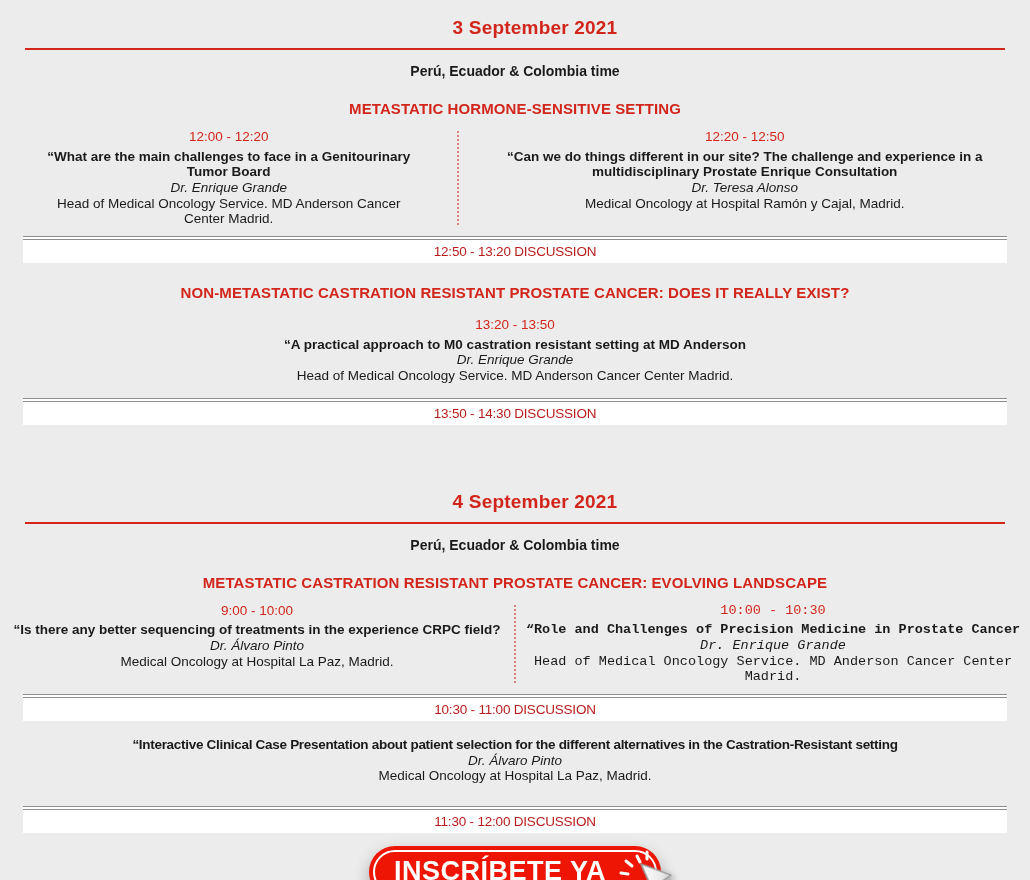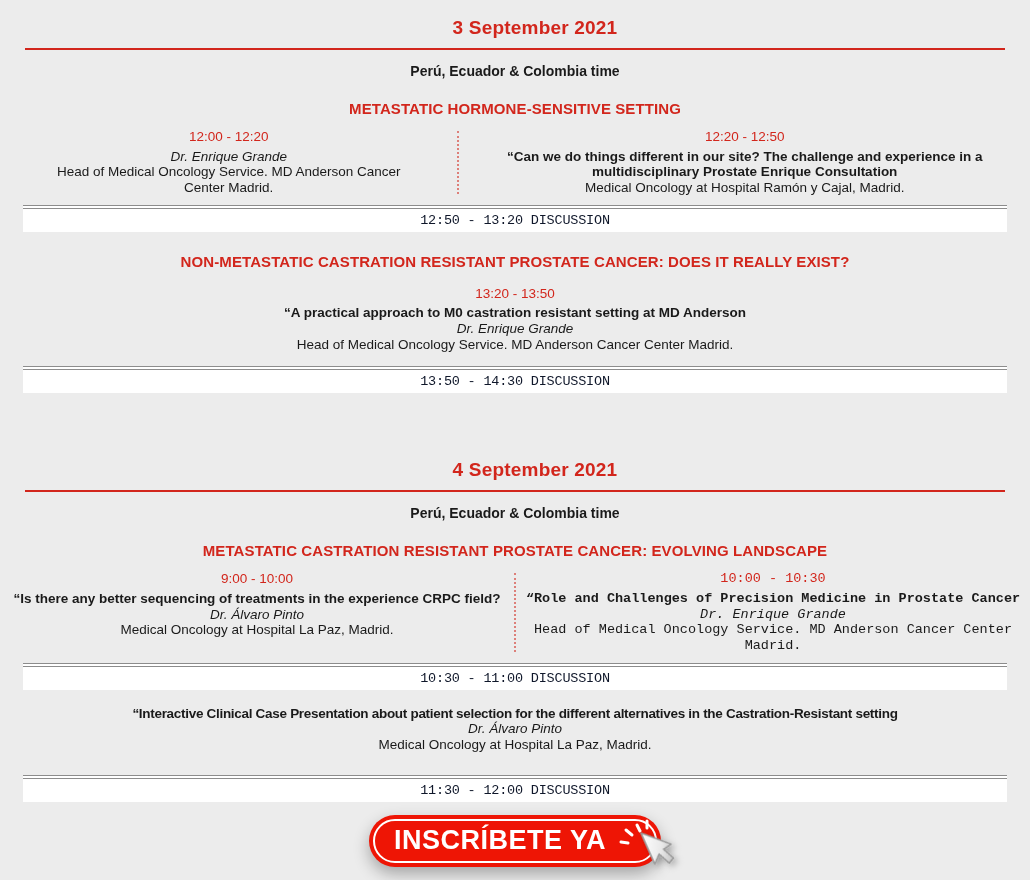--- a/index.html
+++ b/index.html
@@ -53,21 +53,21 @@
   .mw350{max-width:352px;margin:0 auto;}
   .single-session{text-align:center;font-size:13.5px;line-height:1.16;margin-top:16px;}
   .condensed{letter-spacing:-0.3px;}
 
   .discussion-bar{
     background:#ffffff;
     border-top:4px double var(--bar-gray);
     margin:9px 23px 0 23px;
     height:27px;
     display:flex;align-items:center;justify-content:center;
-    font-size:13.5px;letter-spacing:-0.2px;color:#0f172a;font-family:Liberation Mono, monospace;
+    font-size:13.5px;letter-spacing:-0.2px;color:#b91c1c;
   }
   .mt14{margin-top:14px;}
   .mt22{margin-top:22px;}
   .day2{margin-top:49px;}
 
   .register-btn{
     display:flex;align-items:center;justify-content:center;
     width:292px;height:52px;
     margin:13px auto 0 auto;
     background:var(--btn-red);
@@ -95,27 +95,29 @@
   <section>
     <div class="date-title">3 September 2021</div>
     <hr class="red-rule">
     <div class="timezone">Perú, Ecuador &amp; Colombia time</div>
 
     <div class="section-heading">METASTATIC HORMONE-SENSITIVE SETTING</div>
 
     <div class="sessions-row">
       <div class="session-col d1-left">
         <div class="session-time">12:00 - 12:20</div>
+        <div class="session-title mw380">“What are the main challenges to face in a Genitourinary Tumor Board</div>
         <div class="session-speaker">Dr. Enrique Grande</div>
         <div class="session-affiliation mw350">Head of Medical Oncology Service. MD Anderson Cancer Center Madrid.</div>
       </div>
       <div class="col-divider"></div>
       <div class="session-col d1-right">
         <div class="session-time">12:20 - 12:50</div>
         <div class="session-title mw500">“Can we do things different in our site? The challenge and experience in a multidisciplinary Prostate Enrique Consultation</div>
+        <div class="session-speaker">Dr. Teresa Alonso</div>
         <div class="session-affiliation">Medical Oncology at Hospital Ramón y Cajal, Madrid.</div>
       </div>
     </div>
 
     <div class="discussion-bar">12:50 - 13:20 DISCUSSION</div>
 
     <div class="section-heading">NON-METASTATIC CASTRATION RESISTANT PROSTATE CANCER: DOES IT REALLY EXIST?</div>
 
     <div class="single-session">
       <div class="session-time">13:20 - 13:50</div>

